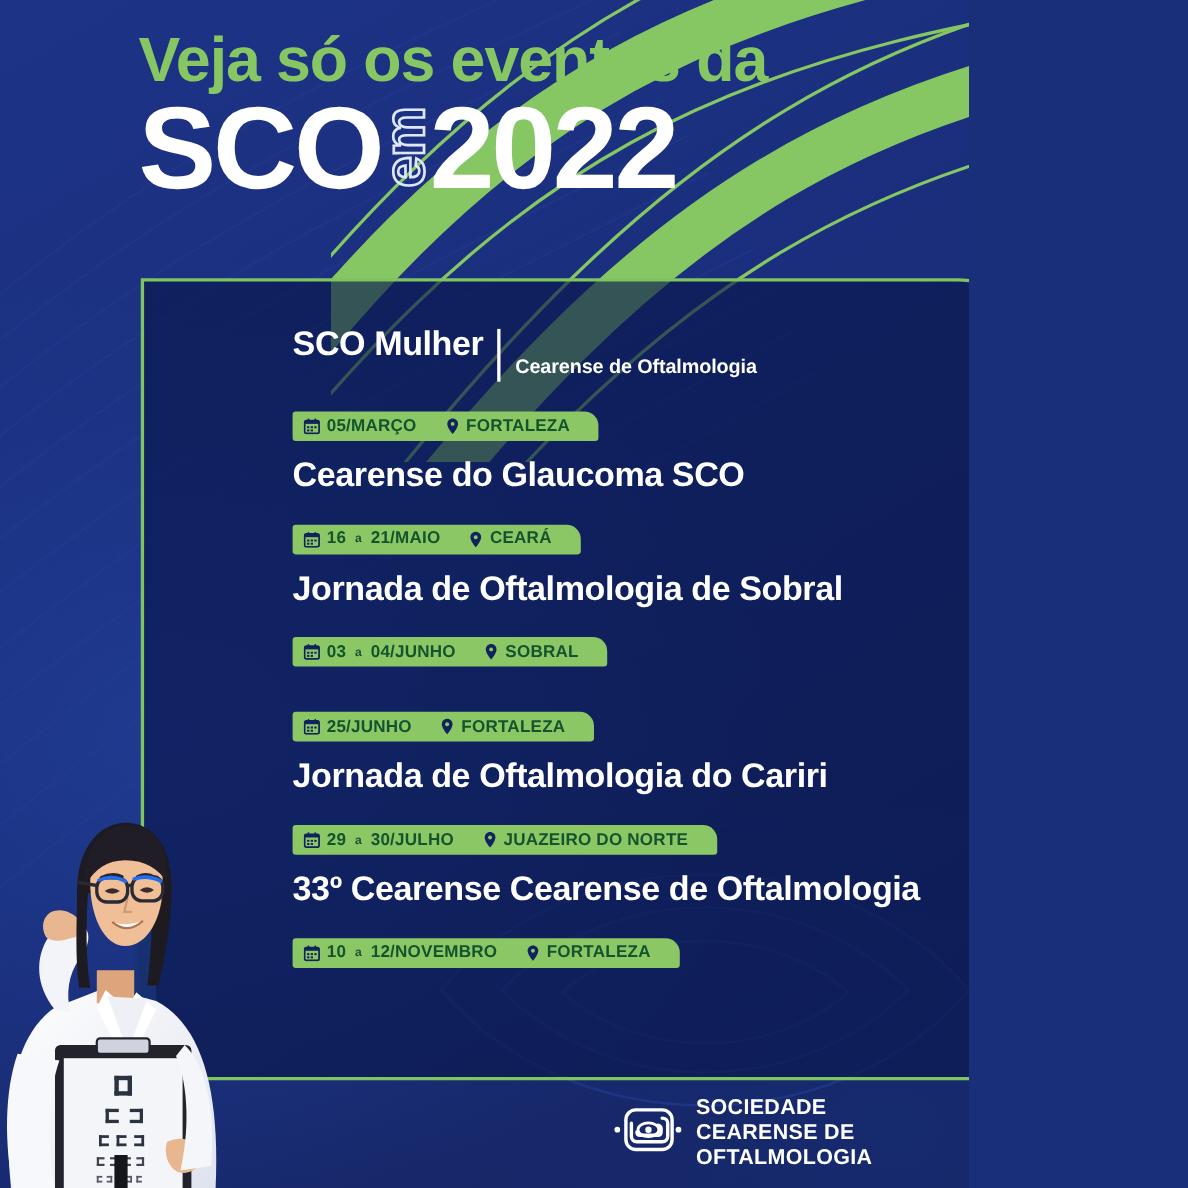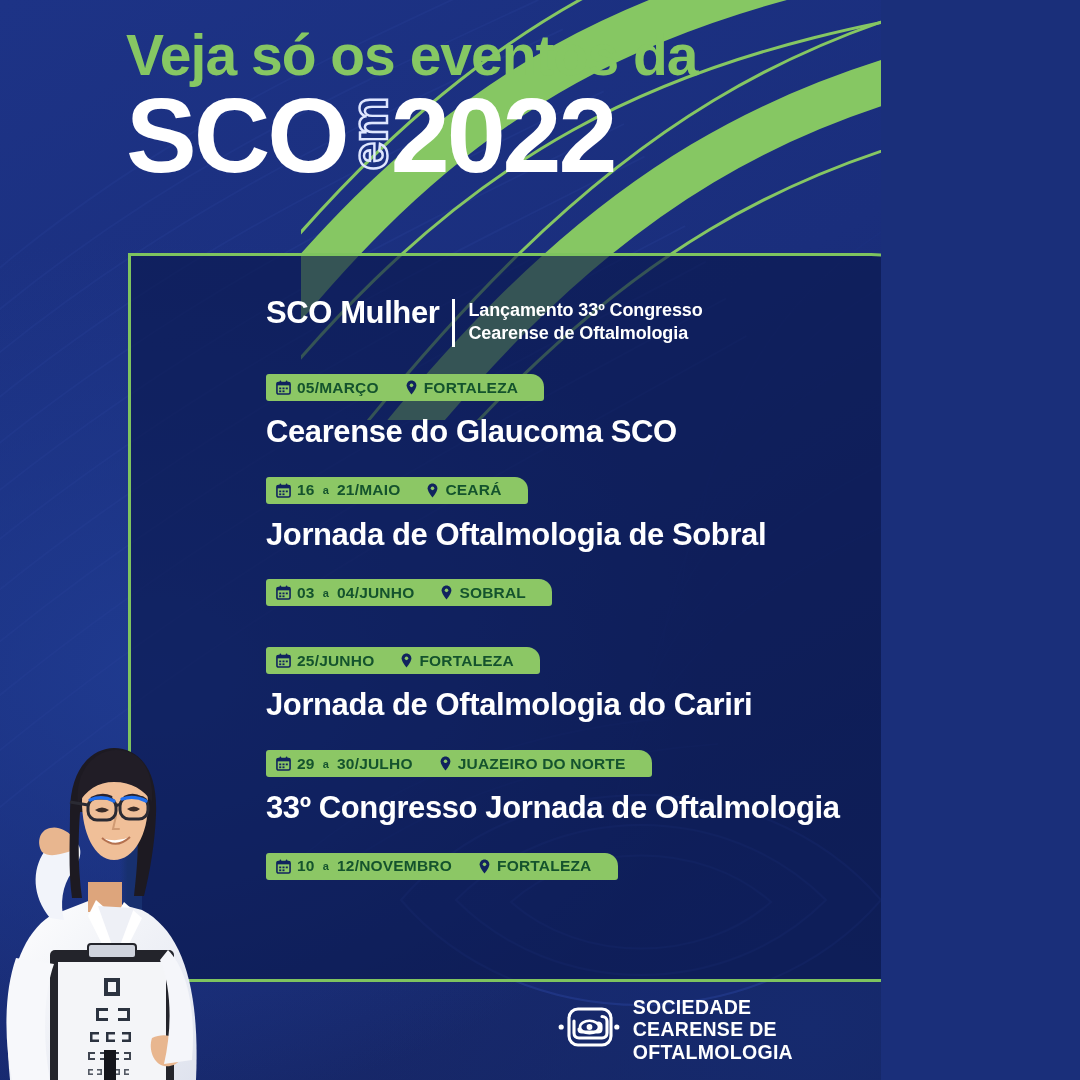--- a/index.html
+++ b/index.html
@@ -169,21 +169,21 @@
   <div class="frame"></div>
   <div class="frame-mask"></div>
 
   <div class="events">
 
     <div class="event">
       <div class="ev-head">
         <span class="ev-title">SCO Mulher</span>
         <span class="ev-divider"></span>
         <span class="ev-sub">
-          <span>Lançamento 33º Congresso</span><br>
+          <br>
           <span>Cearense de Oftalmologia</span>
         </span>
       </div>
       <div class="badge">
         <span class="ico">
           <svg width="15" height="15" viewBox="0 0 16 16">
               <rect x="1" y="2.6" width="14" height="12.4" rx="1.6" fill="none" stroke="#10235e" stroke-width="1.7"></rect>
               <rect x="1" y="2.6" width="14" height="3.1" fill="#10235e"></rect>
               <rect x="3.9" y="0.6" width="1.6" height="3.2" rx=".7" fill="#10235e"></rect>
               <rect x="10.5" y="0.6" width="1.6" height="3.2" rx=".7" fill="#10235e"></rect>
@@ -326,21 +326,21 @@
               <path d="M6 0.5C3.1 0.5 0.8 2.8 0.8 5.7c0 3.9 5.2 9.8 5.2 9.8s5.2-5.9 5.2-9.8C11.2 2.8 8.9 0.5 6 0.5z" fill="#10235e"></path>
               <circle cx="6" cy="5.7" r="1.9" fill="#8cc765"></circle>
             </svg>
         </span>
         <span>JUAZEIRO DO NORTE</span>
       </div>
     </div>
 
     <div class="event">
       <div class="ev-head">
-        <span class="ev-title">33º Congresso Jornada de Oftalmologia</span>
+        <span class="ev-title">33º Cearense Cearense de Oftalmologia</span>
       </div>
       <div class="badge">
         <span class="ico">
           <svg width="15" height="15" viewBox="0 0 16 16">
               <rect x="1" y="2.6" width="14" height="12.4" rx="1.6" fill="none" stroke="#10235e" stroke-width="1.7"></rect>
               <rect x="1" y="2.6" width="14" height="3.1" fill="#10235e"></rect>
               <rect x="3.9" y="0.6" width="1.6" height="3.2" rx=".7" fill="#10235e"></rect>
               <rect x="10.5" y="0.6" width="1.6" height="3.2" rx=".7" fill="#10235e"></rect>
               <rect x="3.4" y="8" width="2.2" height="1.9" fill="#10235e"></rect>
               <rect x="6.9" y="8" width="2.2" height="1.9" fill="#10235e"></rect>

